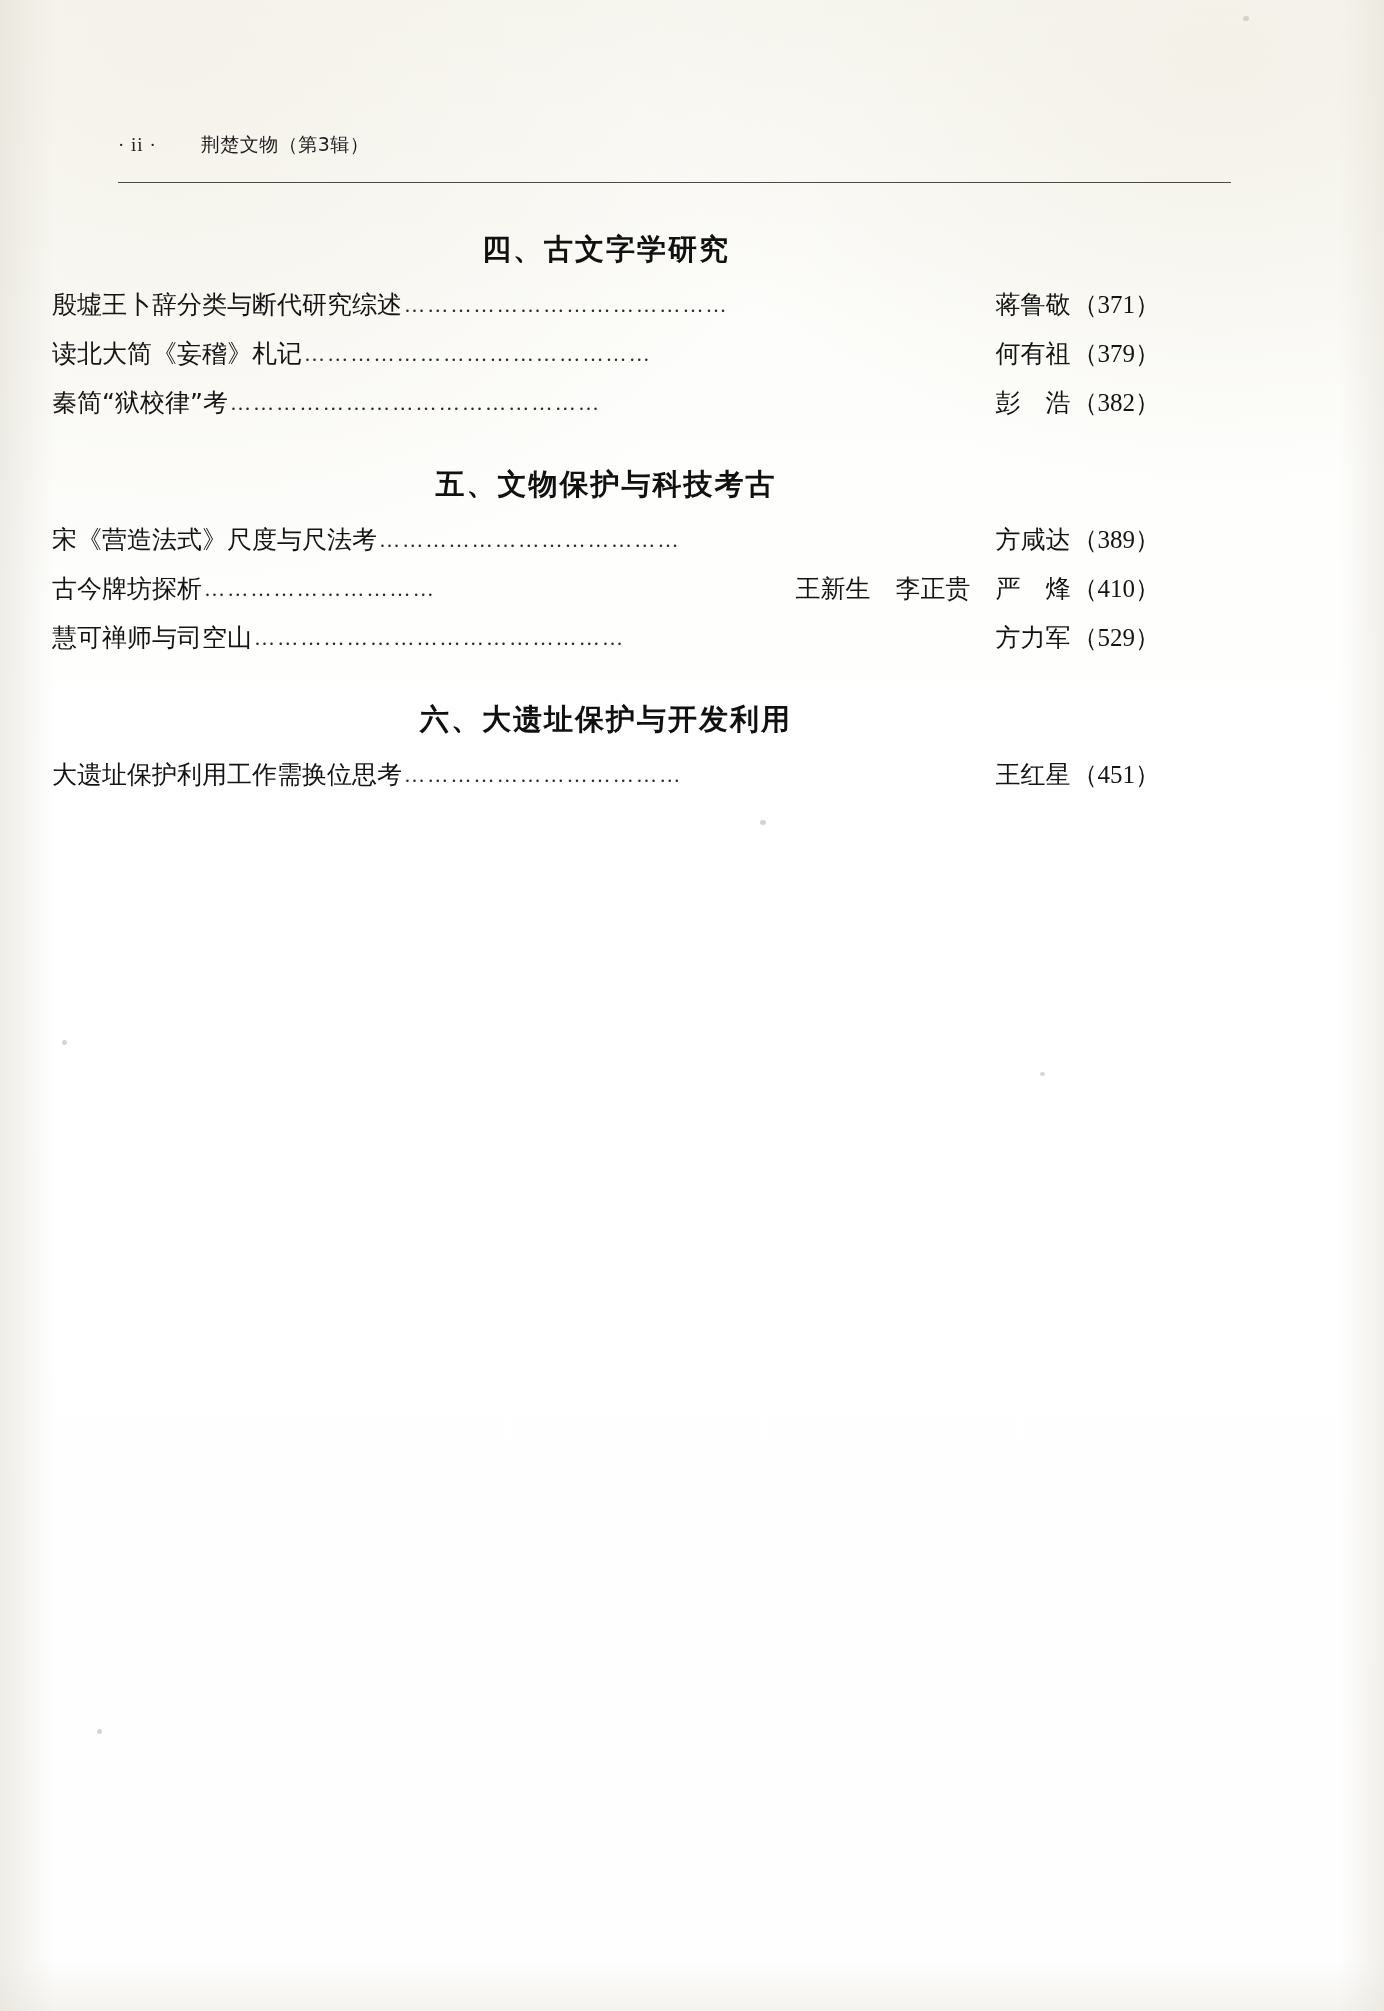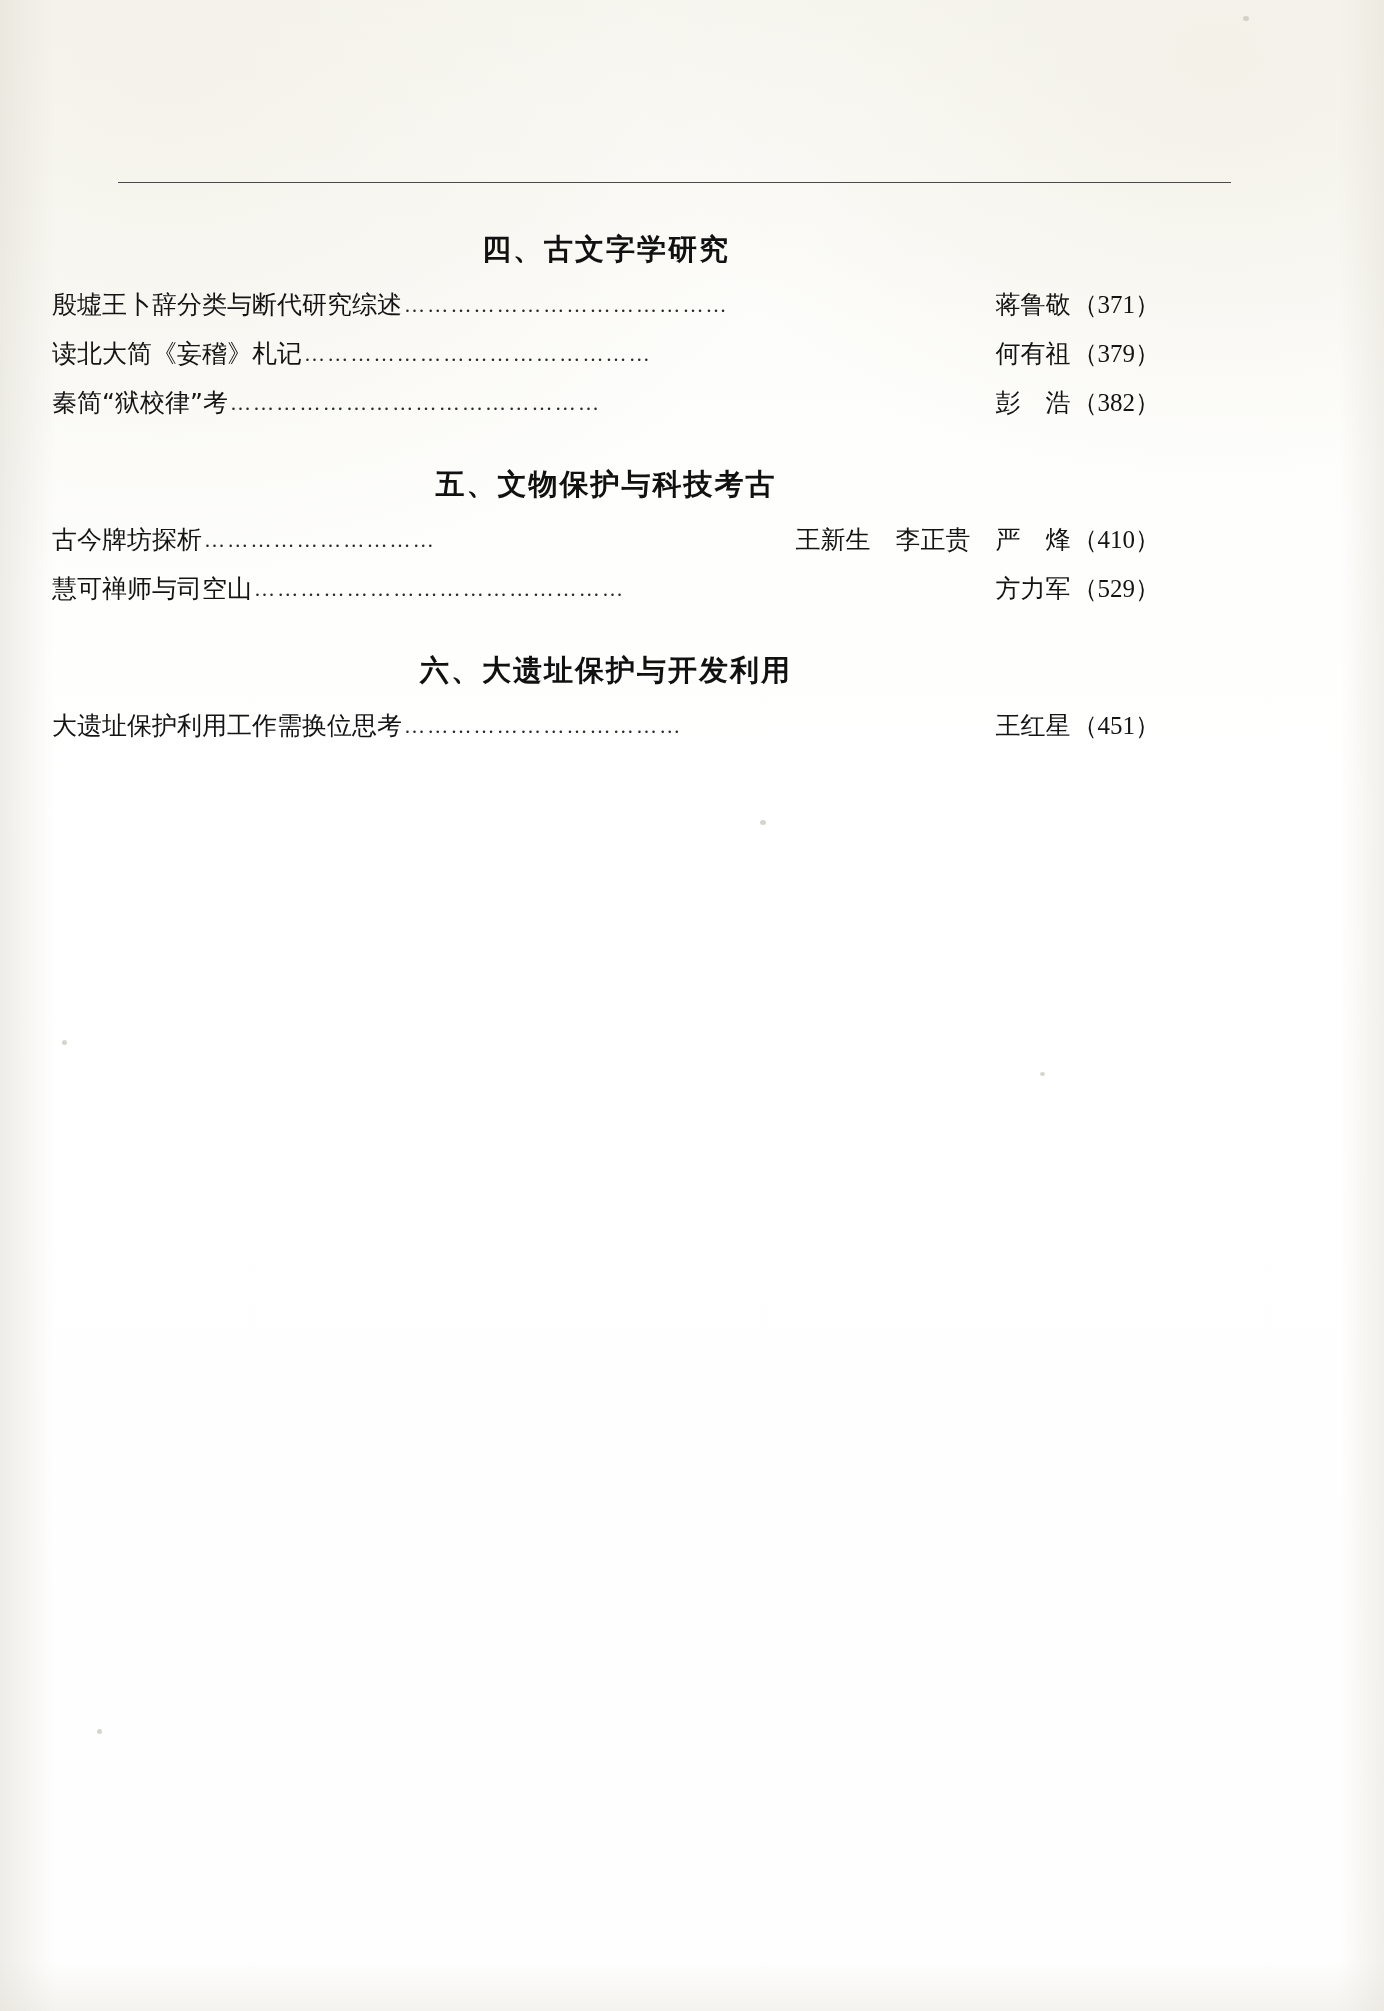--- a/index.html
+++ b/index.html
@@ -143,20 +143,24 @@
 <body>
 
 <div class="page">
 
   <div class="speck" style="left:1243px;top:16px;width:6px;height:5px;"></div>
   <div class="speck" style="left:62px;top:1040px;width:5px;height:5px;"></div>
   <div class="speck" style="left:1040px;top:1072px;width:5px;height:4px;"></div>
   <div class="speck" style="left:97px;top:1729px;width:5px;height:5px;"></div>
   <div class="speck" style="left:760px;top:820px;width:6px;height:5px;"></div>
 
+  <div class="runhead">
+    <span class="folio">· ii ·</span>
+    <span class="bookname">荆楚文物（第3辑）</span>
+  </div>
   <div class="rule"></div>
 
   <div class="toc">
 
     <div class="section">
       <div class="section-title">四、古文字学研究</div>
 
       <div class="entry">
         <span class="title">殷墟王卜辞分类与断代研究综述</span>
         <span class="leader">……………………………………</span>
@@ -175,20 +179,26 @@
         <span class="title">秦简“狱校律”考</span>
         <span class="leader">…………………………………………</span>
         <span class="authors">彭　浩</span>
         <span class="page-no">（382）</span>
       </div>
     </div>
 
     <div class="section">
       <div class="section-title">五、文物保护与科技考古</div>
 
+      <div class="entry">
+        <span class="title">宋《营造法式》尺度与尺法考</span>
+        <span class="leader">…………………………………</span>
+        <span class="authors">方咸达</span>
+        <span class="page-no">（389）</span>
+      </div>
 
 
       <div class="entry">
         <span class="title">古今牌坊探析</span>
         <span class="leader">…………………………</span>
         <span class="authors">王新生　李正贵　严　烽</span>
         <span class="page-no">（410）</span>
       </div>
 
       <div class="entry">

